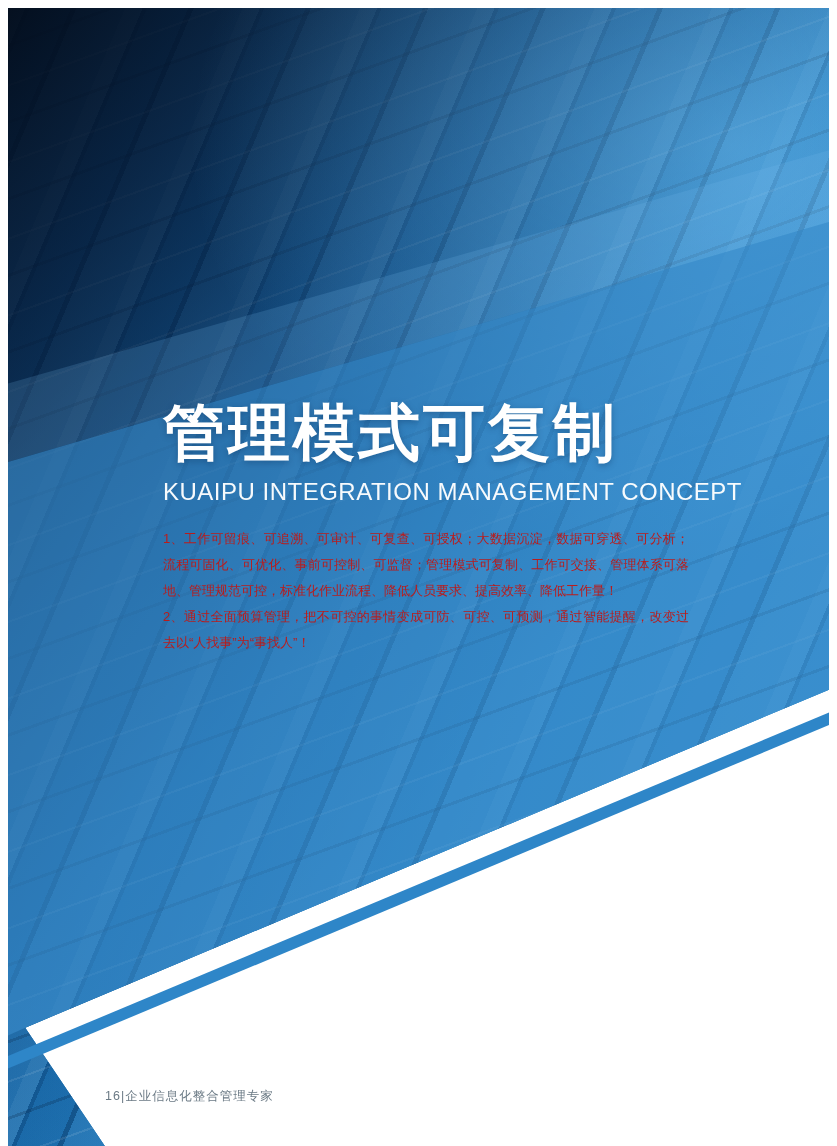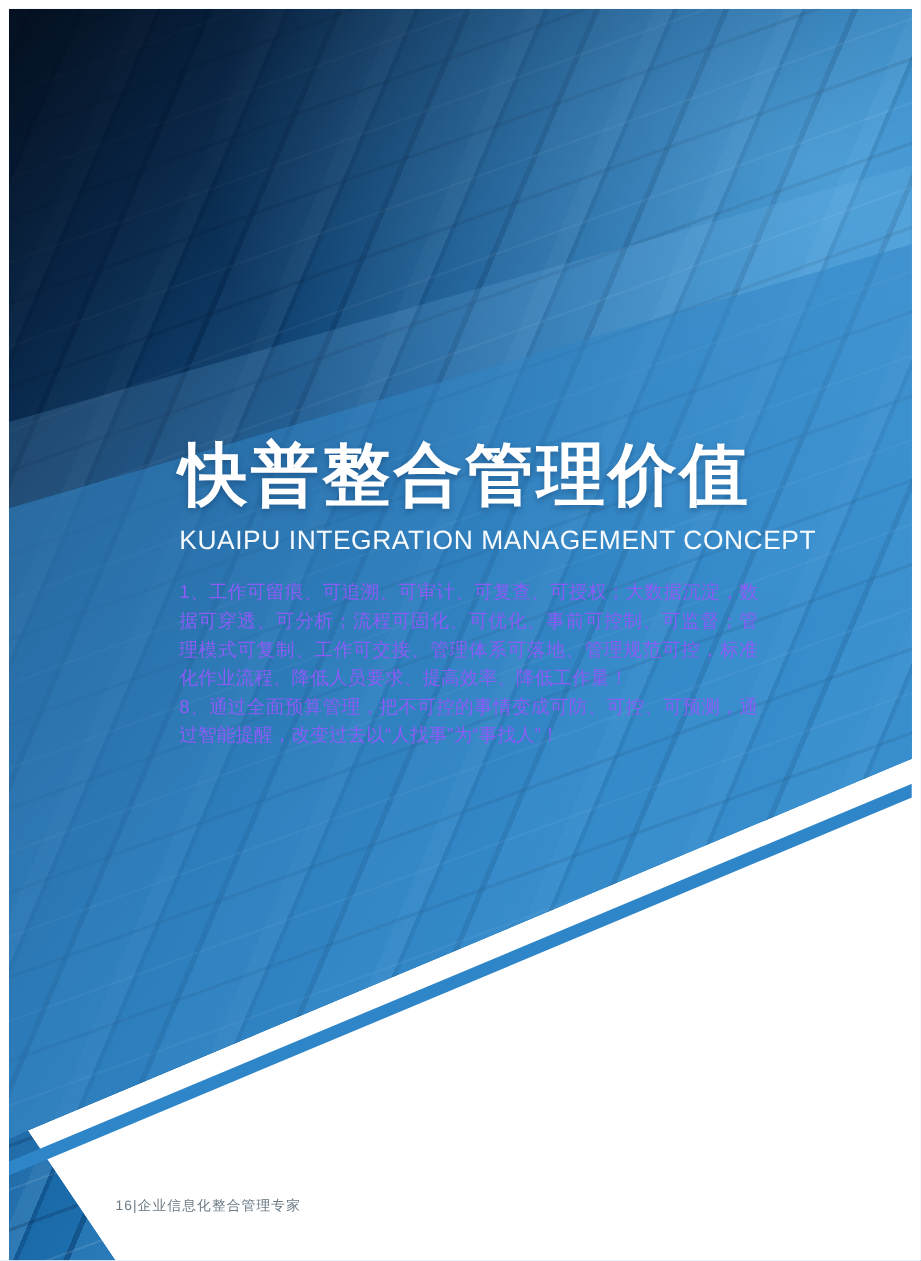--- a/index.html
+++ b/index.html
@@ -79,24 +79,24 @@
     color: rgba(255,255,255,0.96);
   }
   .section-heading {
     margin-top: 28px;
     font-size: 16px;
     font-weight: 700;
     letter-spacing: 2px;
   }
   .paragraphs { margin-top: 20px; width: 526px; }
   .paragraphs p {
-    font-size: 17px;
+    font-size: 13px;
     line-height: 26px;
     text-align: justify;
-    color: #8b5cf6;
+    color: #b91c1c;
   }
 
   
   .footer {
     position: absolute;
     left: 105px; top: 1088px;
     font-size: 12.5px;
     letter-spacing: 1px;
     color: #6b7a85;
   }
@@ -107,23 +107,23 @@
 <div class="page">
 
   <div class="photo">
     <div class="overlay-faint"></div>
     <div class="overlay-wedge"></div>
   </div>
 
   <div class="stripe"></div>
 
   <div class="content">
-    <h1 class="title-cn">快普整合管理价值</h1>
+    <h1 class="title-cn">管理模式可复制</h1>
     <div class="subtitle-en">KUAIPU INTEGRATION MANAGEMENT CONCEPT</div>
     <div class="paragraphs">
       <p>1、工作可留痕、可追溯、可审计、可复查、可授权；大数据沉淀，数据可穿透、可分析；流程可固化、可优化、事前可控制、可监督；管理模式可复制、工作可交接、管理体系可落地、管理规范可控，标准化作业流程、降低人员要求、提高效率、降低工作量！</p>
-      <p>8、通过全面预算管理，把不可控的事情变成可防、可控、可预测，通过智能提醒，改变过去以“人找事”为“事找人”！</p>
+      <p>2、通过全面预算管理，把不可控的事情变成可防、可控、可预测，通过智能提醒，改变过去以“人找事”为“事找人”！</p>
     </div>
   </div>
 
   <div class="footer">16|企业信息化整合管理专家</div>
 
 </div>
 
 </body></html>

